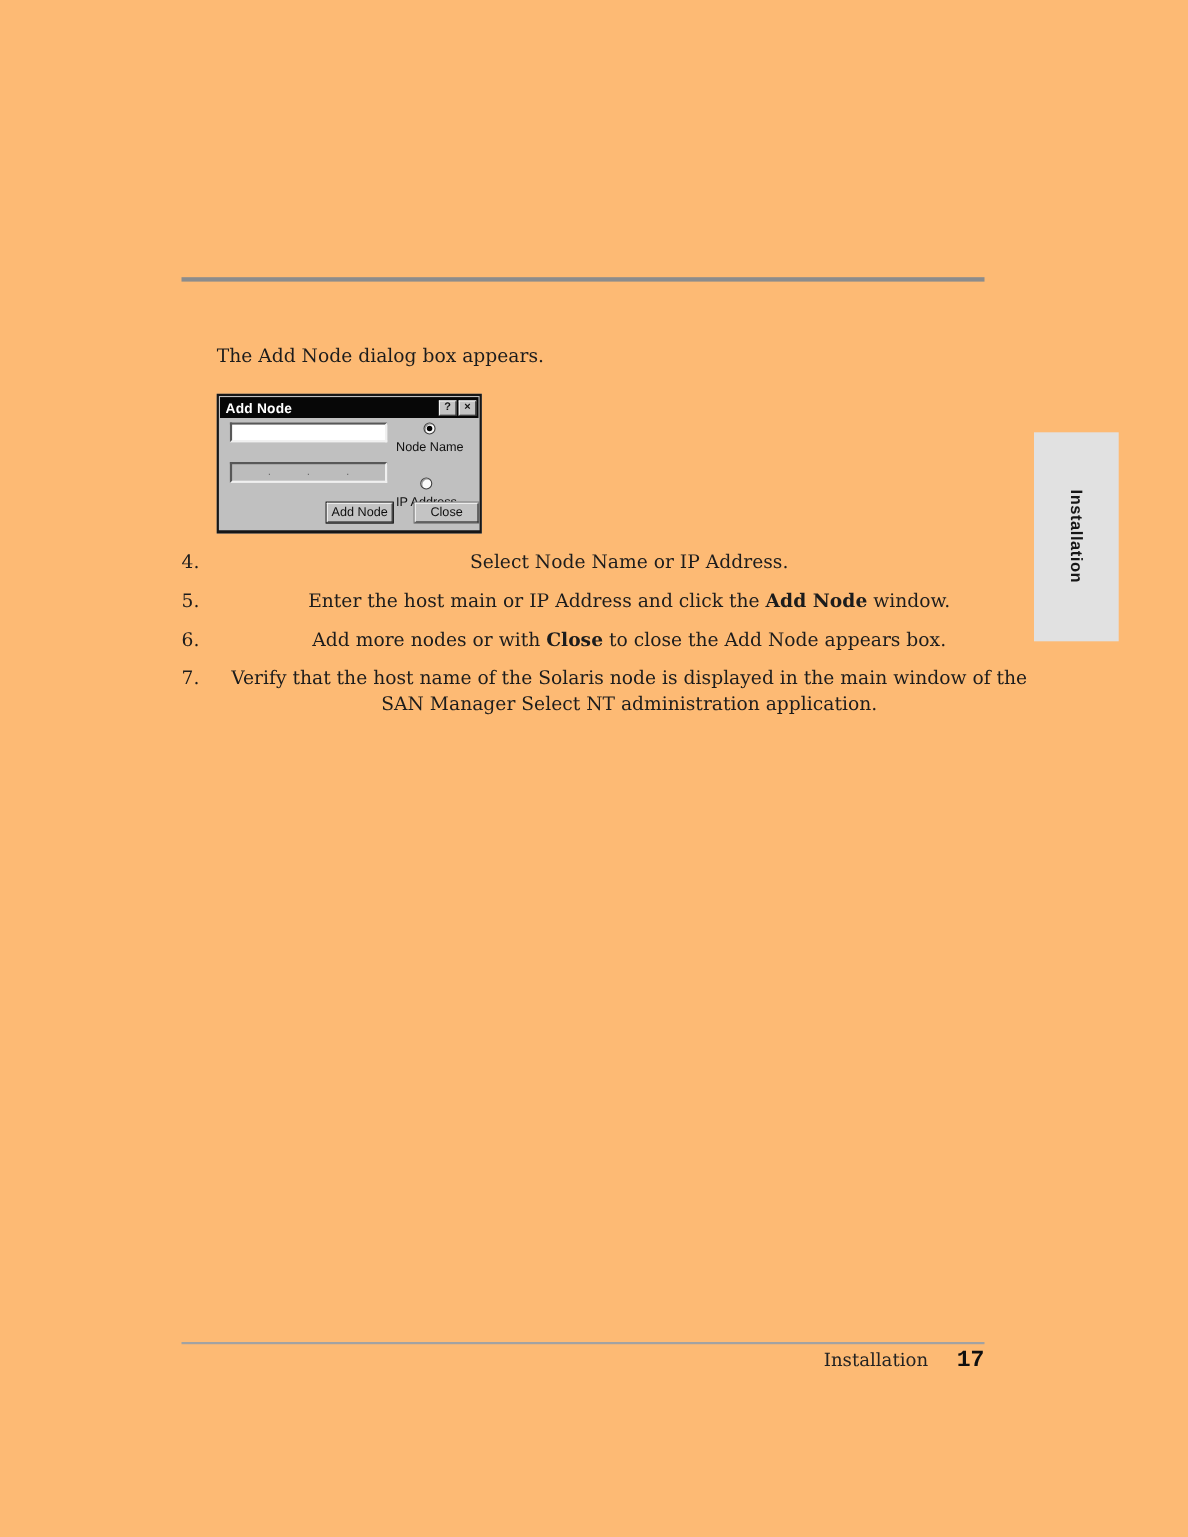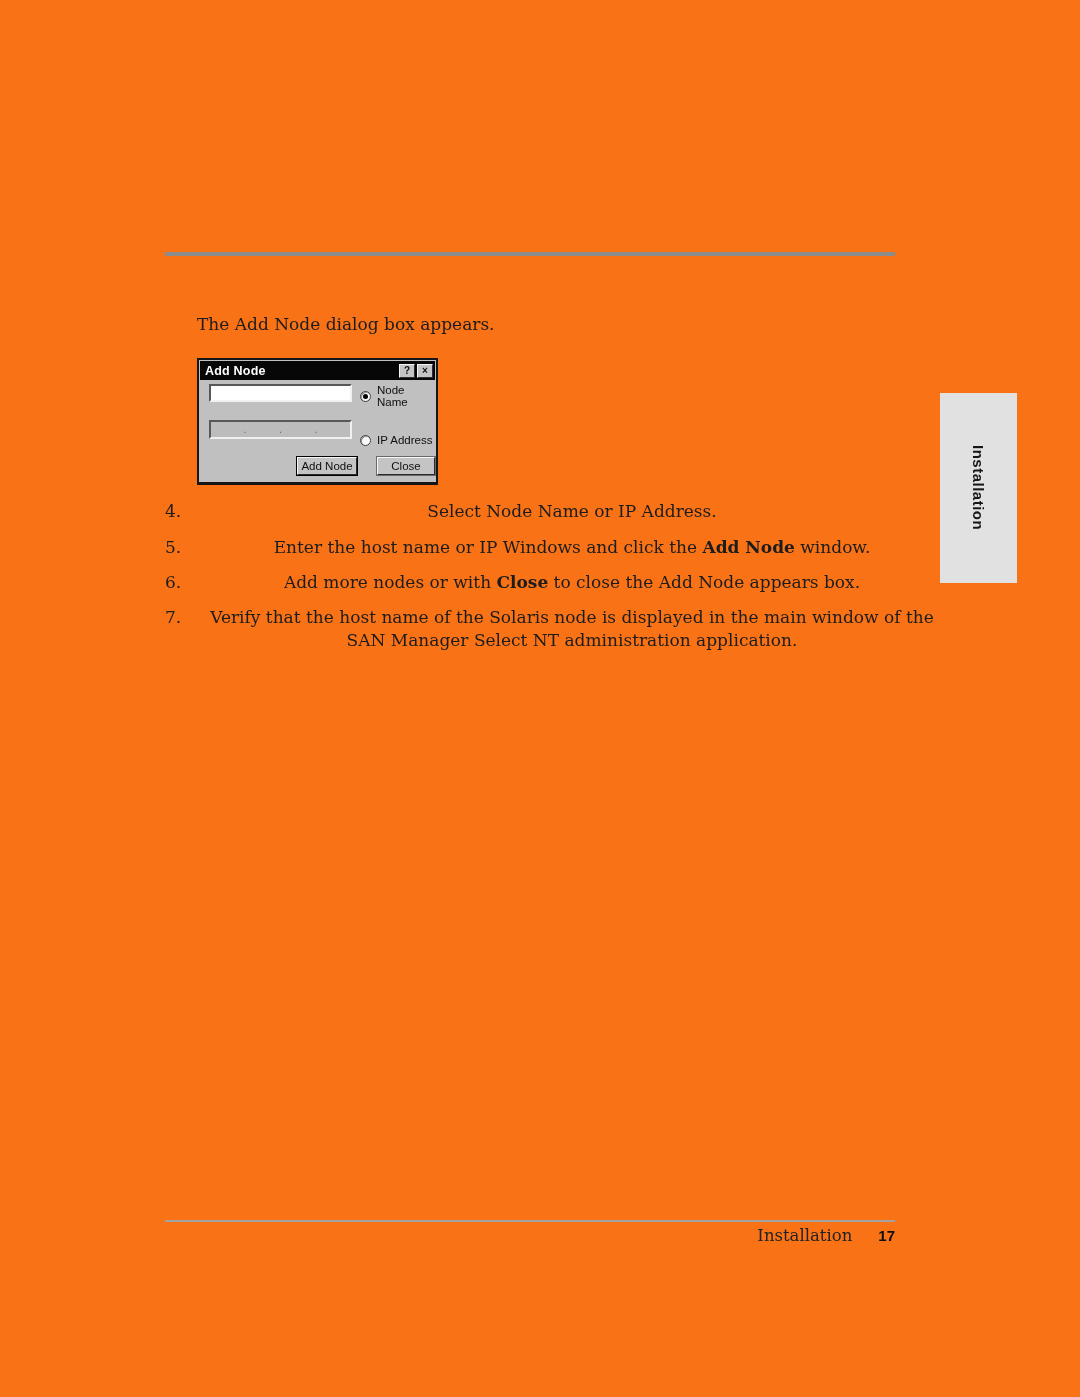--- a/index.html
+++ b/index.html
@@ -1,17 +1,17 @@
 <!DOCTYPE html>
 <html><head>
 <meta charset="utf-8">
 <style>
   html,body {margin:0; padding:0; background:#fff;}
   .page {
-    position:relative; width:1080px; height:1397px; background:#f97316;
+    position:relative; width:1080px; height:1397px; background:#fdba74;
     font-family:"DejaVu Serif","Liberation Serif",serif; color:#1c1c1c; overflow:hidden;
   }
 
   
   .top-rule {position:absolute; left:165px; top:252px; width:730px; height:4px; background:#8c8c8c;}
 
   
   .intro {position:absolute; left:197px; top:313px; margin:0; font-size:17px; line-height:22px;}
 
   
@@ -38,21 +38,21 @@
   .field {
     position:absolute; left:10px; width:143px; box-sizing:border-box;
     border:2px solid; border-color:#585858 #f0f0f0 #f0f0f0 #585858;
   }
   .field-active {top:24px; height:18px; background:#ffffff; font-size:11px; padding:0 3px; outline:none;}
   .field-disabled {
     top:60px; height:19px; background:#bcbcbc;
     display:flex; align-items:center; justify-content:space-evenly;
     color:#6e6e6e; font-size:11px; line-height:5px;
   }
-  .radio-row {position:absolute; left:161px; display:flex; align-items:center; gap:6px; cursor:default;}
+  .radio-row {position:absolute; left:161px; display:flex; align-items:center; gap:6px; cursor:default;flex-direction:column;}
   .rr1 {top:24px;} .rr2 {top:74px;}
   .radio {
     width:11px; height:11px; border-radius:50%; background:#fbfbfb; box-sizing:border-box;
     border:1px solid #3f3f3f; box-shadow:inset 1px 1px 0 #9a9a9a; position:relative; flex:none;
   }
   .radio.selected::after {
     content:""; position:absolute; left:2px; top:2px; width:5px; height:5px;
     border-radius:50%; background:#000;
   }
   .radio-label {font-size:11.5px; color:#0f0f0f;}
@@ -85,22 +85,22 @@
   }
 
   
   .footer-rule {position:absolute; left:165px; top:1220px; width:730px; height:2px; background:#a2a2a2;}
   .footer {
     position:absolute; left:165px; top:1226px; width:730px;
     display:flex; justify-content:flex-end; align-items:baseline; gap:26px;
   }
   .footer-section {font-size:16.5px; color:#222;}
   .footer-page {
-    font-family:Liberation Sans, sans-serif;
-    font-weight:bold; font-size:15px; color:#0f0f0f;
+    font-family:Liberation Mono, monospace;
+    font-weight:bold; font-size:21px; color:#0f0f0f;
   }
 </style>
 </head>
 <body>
 
 <div class="page">
 
   <div class="top-rule"></div>
 
   <p class="intro">The Add Node dialog box appears.</p>
@@ -136,21 +136,21 @@
     <button class="btn btn-close">Close</button>
   </div>
 
   <div class="step s4">
     <span class="step-num">4.</span>
     <span class="step-body">Select Node Name or IP Address.</span>
   </div>
 
   <div class="step s5">
     <span class="step-num">5.</span>
-    <span class="step-body"><span>Enter the host name or IP Windows and click the </span><b>Add Node</b><span> window.</span></span>
+    <span class="step-body"><span>Enter the host main or IP Address and click the </span><b>Add Node</b><span> window.</span></span>
   </div>
 
   <div class="step s6">
     <span class="step-num">6.</span>
     <span class="step-body"><span>Add more nodes or with </span><b>Close</b><span> to close the Add Node appears box.</span></span>
   </div>
 
   <div class="step s7">
     <span class="step-num">7.</span>
     <span class="step-body">Verify that the host name of the Solaris node is displayed in the main window of the SAN Manager Select NT administration application.</span>

